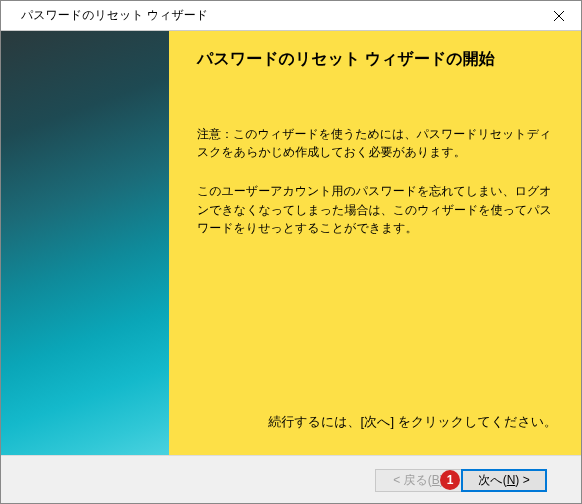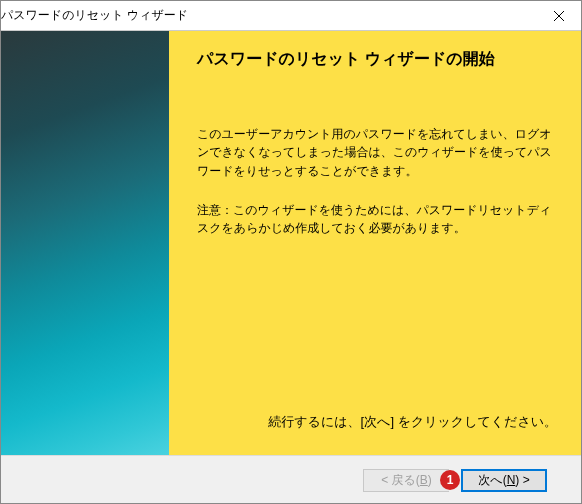--- a/index.html
+++ b/index.html
@@ -12,21 +12,21 @@
       overflow: hidden;
       border: 1px solid #888;
     }
     .titlebar {
       height: 30px;
       background: #fff;
       border-bottom: 1px solid #ccc;
       display: flex;
       align-items: center;
       justify-content: space-between;
-      padding-left: 0;
+      padding-left: 20px;
     }
     .titlebar-text {
       color: #000;
       font-size: 12px;
     }
     .close-btn {
       width: 45px;
       height: 29px;
       display: flex;
       align-items: center;
@@ -107,21 +107,21 @@
       cursor: default;
     }
     .btn.default {
       border: 1px solid #0078d7;
       box-shadow: inset 0 0 0 1px #0078d7;
       text-align: right;
     }
     .btn .underline { text-decoration: underline; }
     .btn-group {
       display: flex;
-      gap: 12px;
+      gap: 0;
       align-items: center;
       position: relative;
     }
     .btn-group .btn:first-child { margin-right: 0; border-right: none; }
     .annotation {
       position: absolute;
       left: -11px;
       top: 50%;
       transform: translate(-50%, -50%);
       width: 20px;
@@ -150,22 +150,22 @@
       <line x1="0" y1="0" x2="10" y2="10" stroke="#000" stroke-width="1"></line>
       <line x1="10" y1="0" x2="0" y2="10" stroke="#000" stroke-width="1"></line>
     </svg>
   </div>
 </div>
 
 <div class="content">
   <div class="sidebar"></div>
   <div class="main">
     <div class="heading">パスワードのリセット ウィザードの開始</div>
+    <div class="paragraph">注意：このウィザードを使うためには、パスワードリセットディスクをあらかじめ作成しておく必要があります。</div>
     <div class="paragraph">このユーザーアカウント用のパスワードを忘れてしまい、ログオンできなくなってしまった場合は、このウィザードを使ってパスワードをりせっとすることができます。</div>
-    <div class="paragraph">注意：このウィザードを使うためには、パスワードリセットディスクをあらかじめ作成しておく必要があります。</div>
     <div class="continue-text">続行するには、[次へ] をクリックしてください。</div>
   </div>
 </div>
 
 <div class="footer">
   <div class="btn-group">
     <button class="btn disabled">
       <span>&lt; 戻る(</span>
         <span class="underline">B</span>
         <span>)</span>

